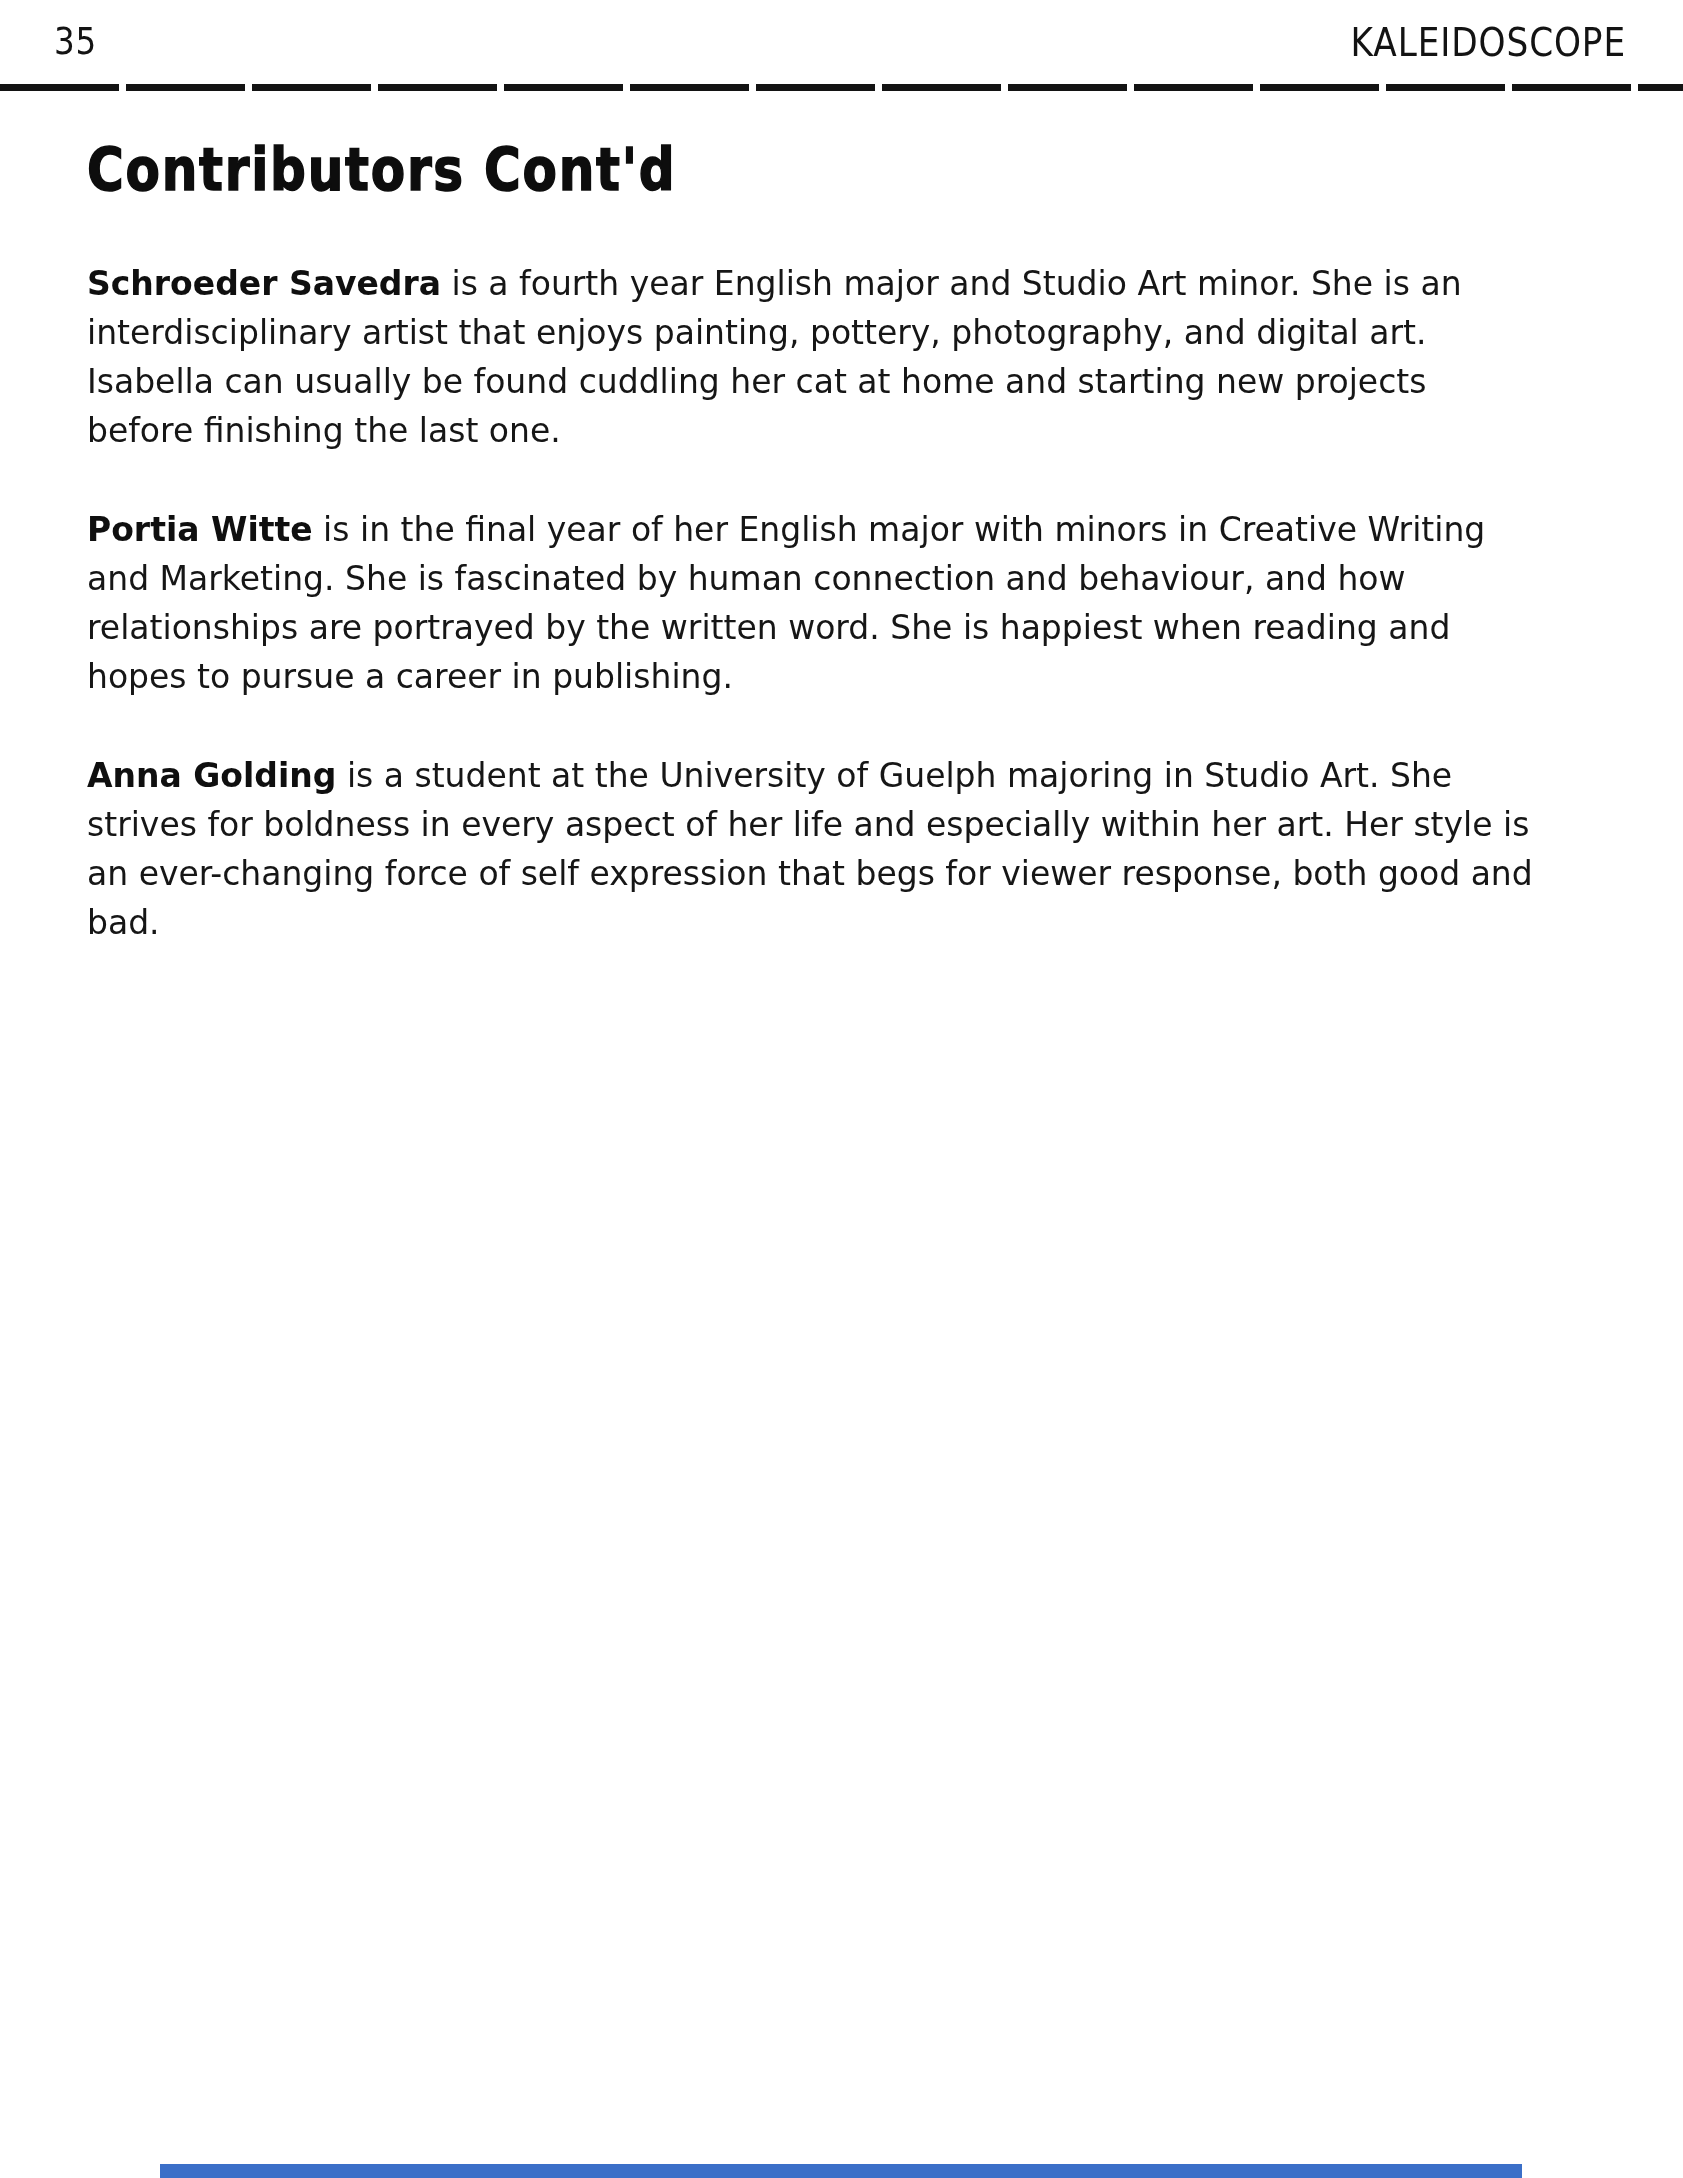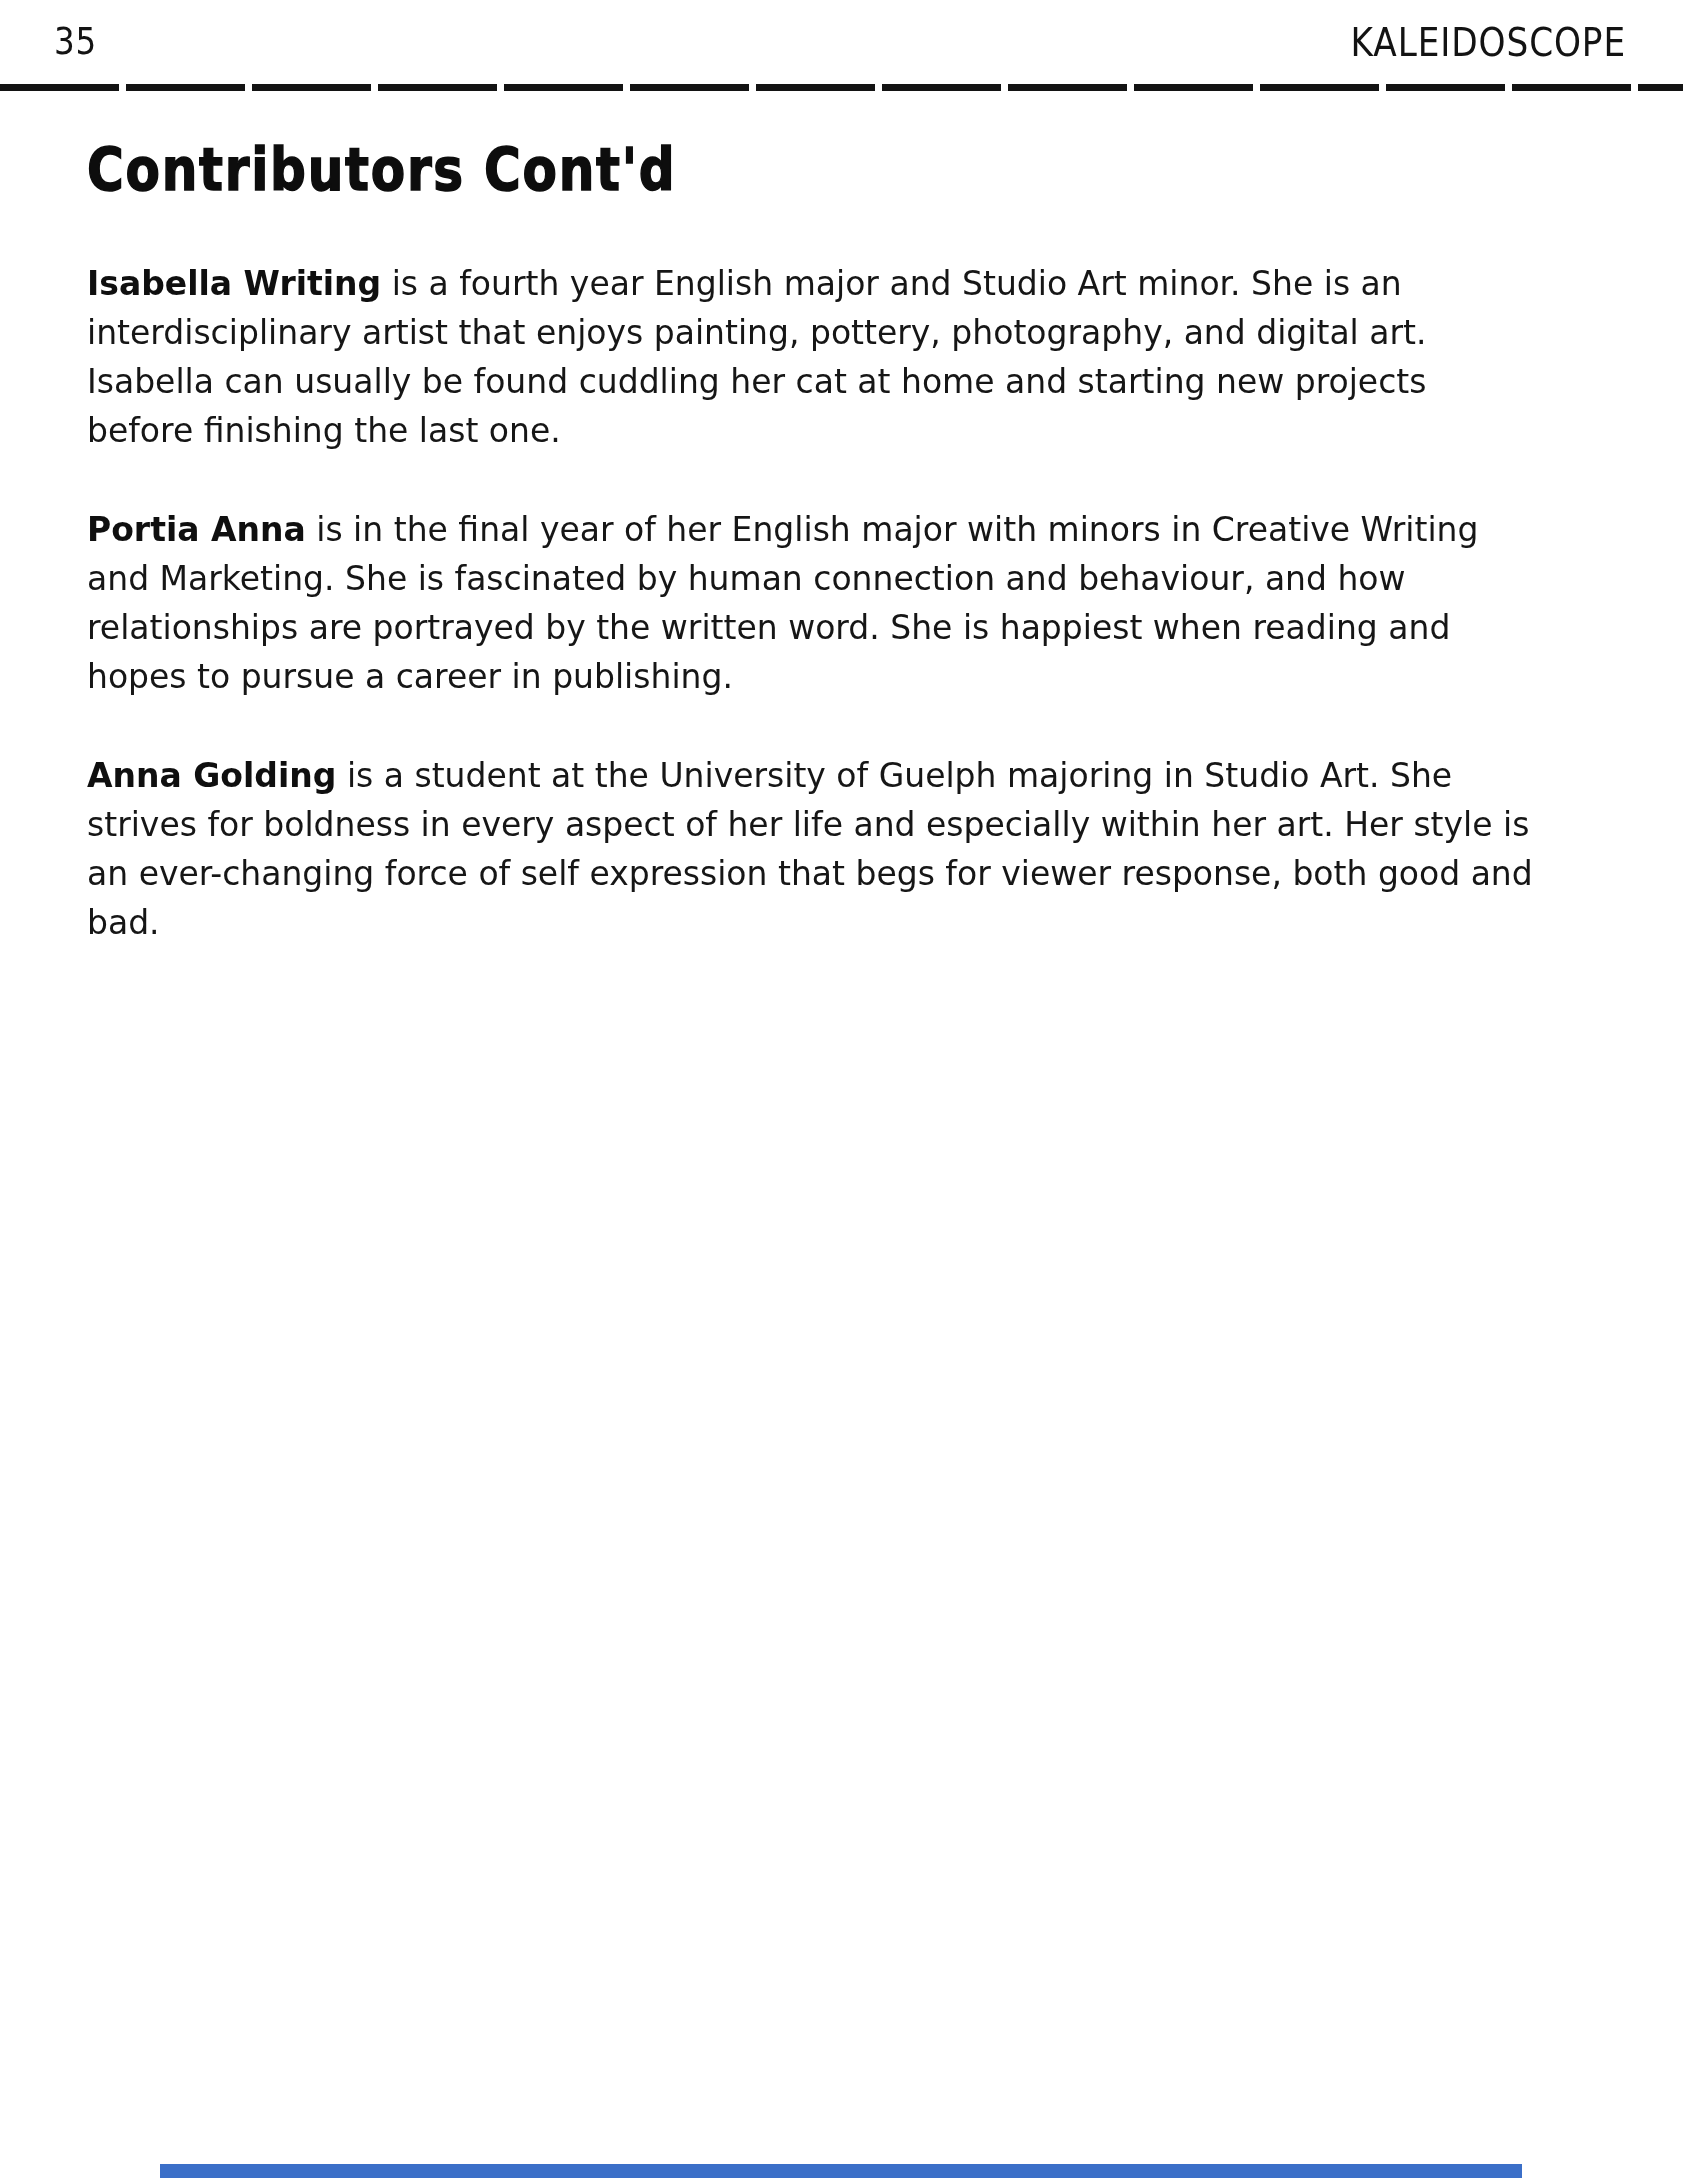--- a/index.html
+++ b/index.html
@@ -83,23 +83,23 @@
     <span class="publication-title">KALEIDOSCOPE</span>
   </div>
 
   <div class="divider"></div>
 
   <div class="content">
 
     <h1 class="section-heading">Contributors Cont'd</h1>
 
 
-    <p class="bio"><span class="contributor-name">Isabella Writing</span><span> is a fourth year English major and Studio Art minor. She is an interdisciplinary artist that enjoys painting, pottery, photography, and digital art. Isabella can usually be found cuddling her cat at home and starting new projects before finishing the last one.</span></p>
+    <p class="bio"><span class="contributor-name">Schroeder Savedra</span><span> is a fourth year English major and Studio Art minor. She is an interdisciplinary artist that enjoys painting, pottery, photography, and digital art. Isabella can usually be found cuddling her cat at home and starting new projects before finishing the last one.</span></p>
 
-    <p class="bio"><span class="contributor-name">Portia Anna</span><span> is in the final year of her English major with minors in Creative Writing and Marketing. She is fascinated by human connection and behaviour, and how relationships are portrayed by the written word. She is happiest when reading and hopes to pursue a career in publishing.</span></p>
+    <p class="bio"><span class="contributor-name">Portia Witte</span><span> is in the final year of her English major with minors in Creative Writing and Marketing. She is fascinated by human connection and behaviour, and how relationships are portrayed by the written word. She is happiest when reading and hopes to pursue a career in publishing.</span></p>
 
     <p class="bio"><span class="contributor-name">Anna Golding</span><span> is a student at the University of Guelph majoring in Studio Art. She strives for boldness in every aspect of her life and especially within her art. Her style is an ever-changing force of self expression that begs for viewer response, both good and bad.</span></p>
 
   </div>
 
   <div class="accent-bar" style="background: rgb(59, 111, 200);"></div>
 
 </div>
 
 

